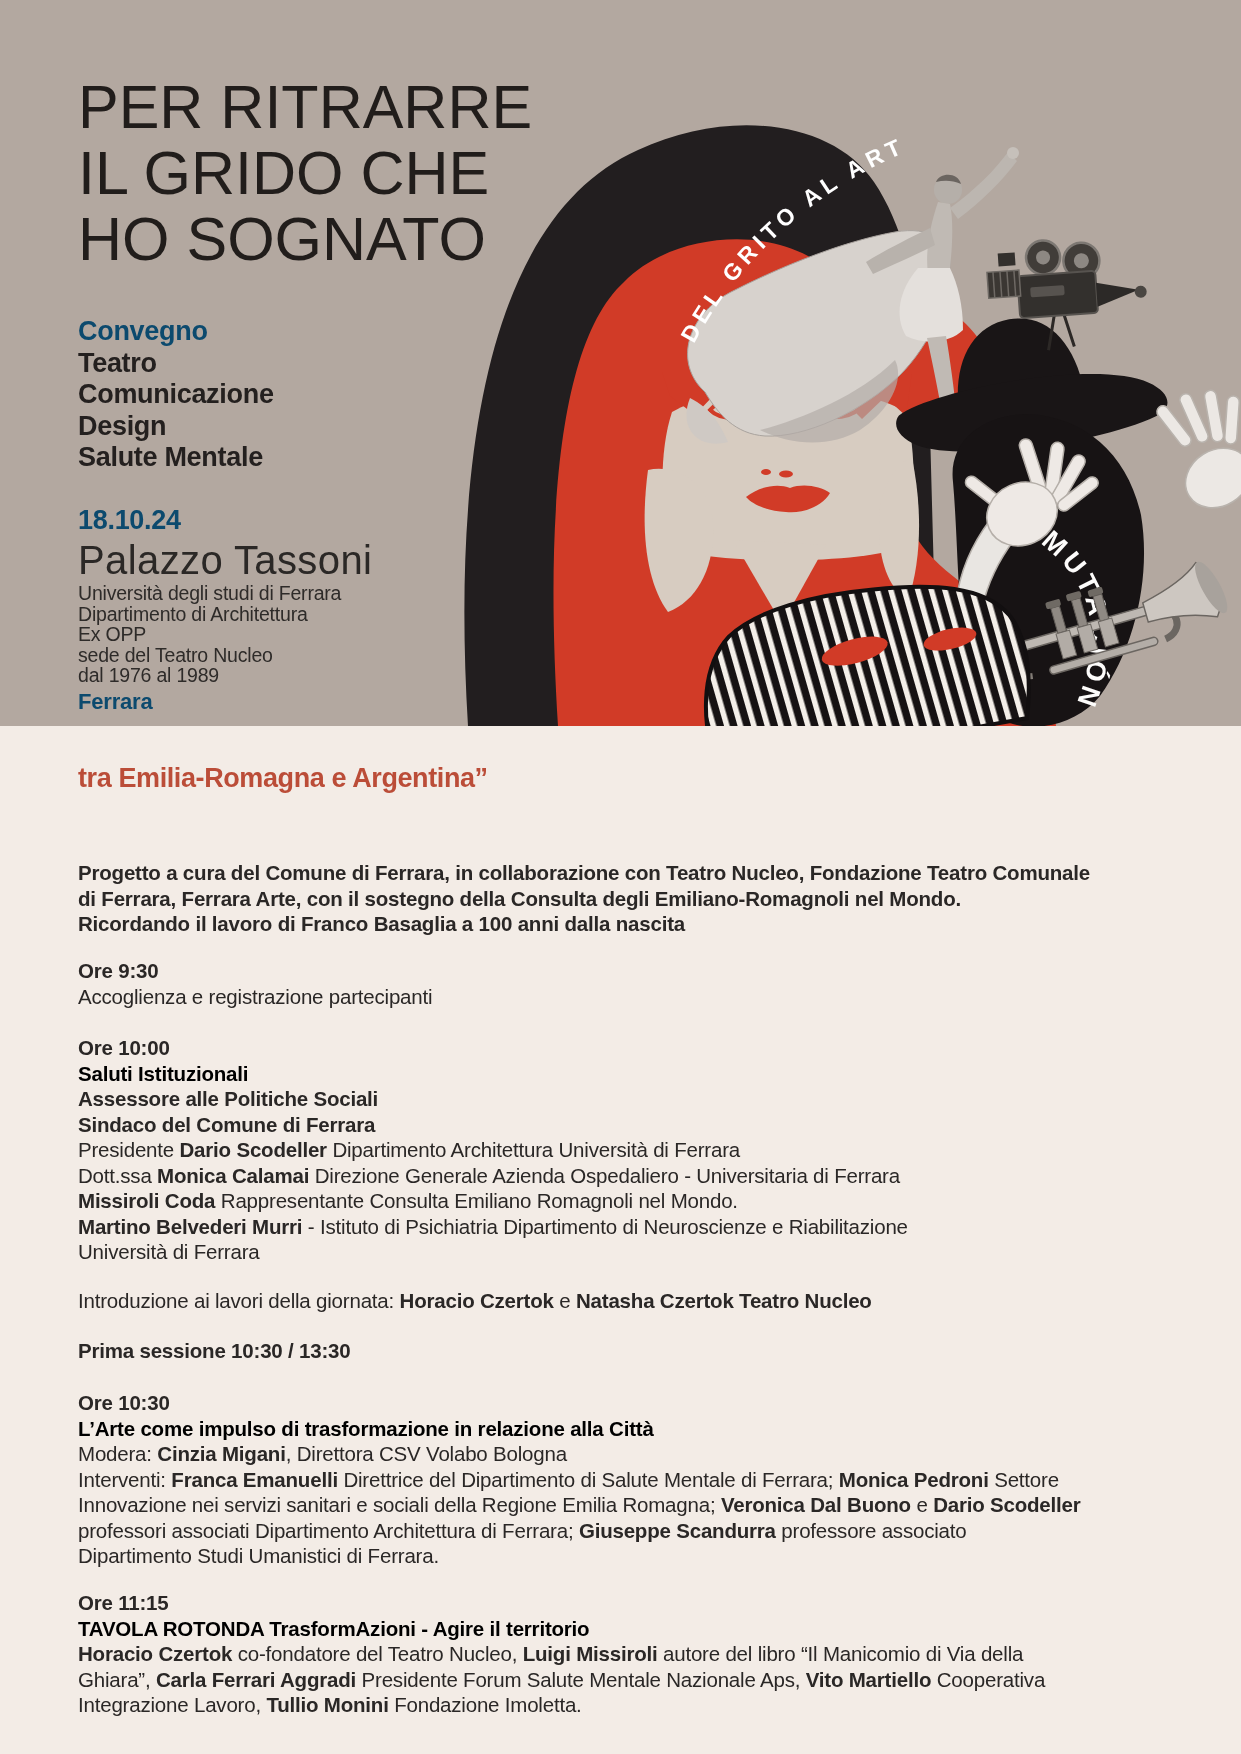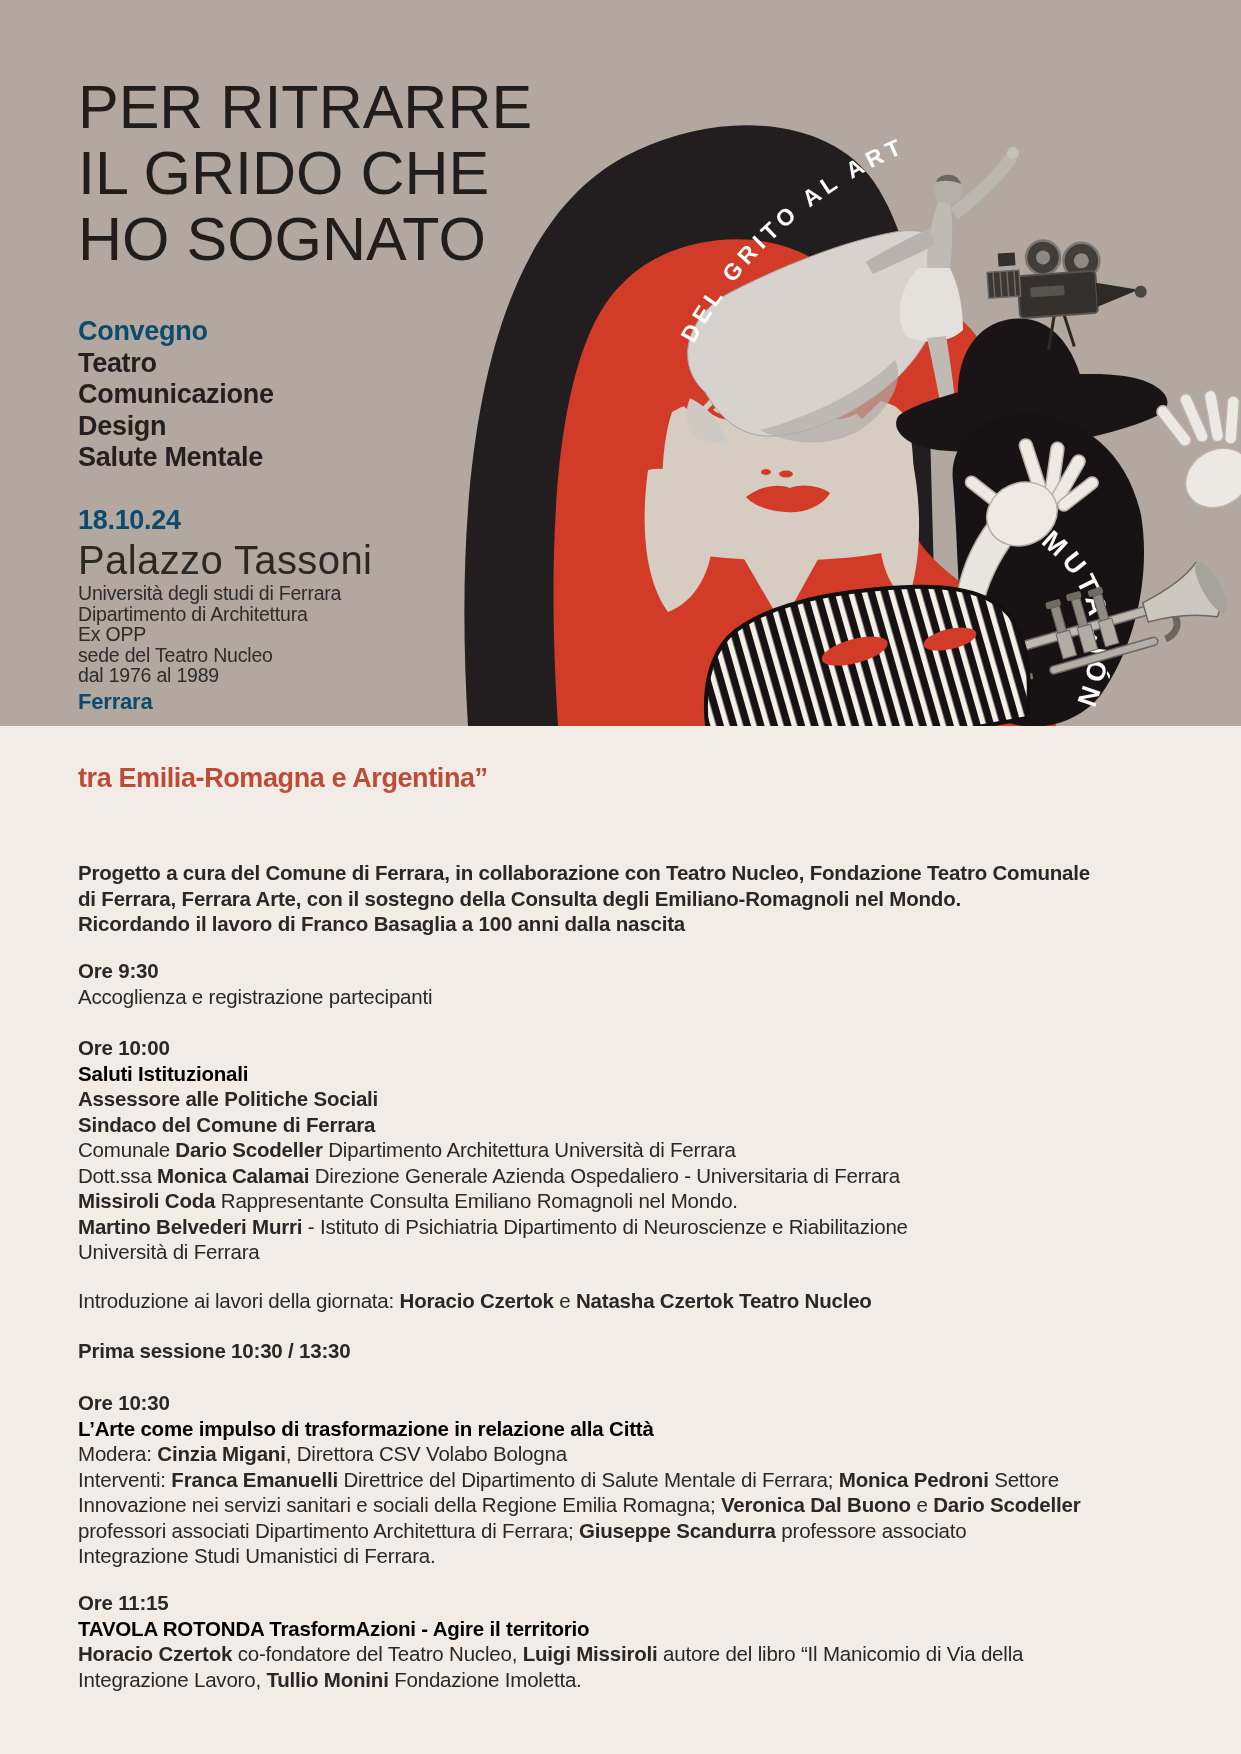--- a/index.html
+++ b/index.html
@@ -215,39 +215,40 @@
   </div>
 <div class="block pos-b1">
     <div class="pline"><span class="b">Ore 9:30</span></div>
     <div class="pline"><span>Accoglienza e registrazione partecipanti</span></div>
   </div>
 <div class="block pos-b2">
     <div class="pline"><span class="b">Ore 10:00</span></div>
     <div class="pline"><span class="b r">Saluti Istituzionali</span></div>
     <div class="pline"><span class="b">Assessore alle Politiche Sociali</span></div>
     <div class="pline"><span class="b">Sindaco del Comune di Ferrara</span></div>
-    <div class="pline"><span>Comunale </span><span class="b">Dario Scodeller</span><span> Dipartimento Architettura Università di Ferrara</span></div>
+    <div class="pline"><span>Presidente </span><span class="b">Dario Scodeller</span><span> Dipartimento Architettura Università di Ferrara</span></div>
     <div class="pline"><span>Dott.ssa </span><span class="b">Monica Calamai</span><span> Direzione Generale Azienda Ospedaliero - Universitaria di Ferrara</span></div>
     <div class="pline"><span class="b">Missiroli Coda</span><span> Rappresentante Consulta Emiliano Romagnoli nel Mondo.</span></div>
     <div class="pline"><span class="b">Martino Belvederi Murri</span><span> - Istituto di Psichiatria Dipartimento di Neuroscienze e Riabilitazione</span></div>
     <div class="pline"><span>Università di Ferrara</span></div>
   </div>
 <div class="block pos-b3">
     <div class="pline"><span>Introduzione ai lavori della giornata: </span><span class="b">Horacio Czertok</span><span> e </span><span class="b">Natasha Czertok Teatro Nucleo</span></div>
   </div>
 <div class="block pos-b4">
     <div class="pline"><span class="b">Prima sessione 10:30 / 13:30</span></div>
   </div>
 <div class="block pos-b5">
     <div class="pline"><span class="b">Ore 10:30</span></div>
     <div class="pline"><span class="b r">L’Arte come impulso di trasformazione in relazione alla Città</span></div>
     <div class="pline"><span>Modera: </span><span class="b">Cinzia Migani</span><span>, Direttora CSV Volabo Bologna</span></div>
     <div class="pline"><span>Interventi: </span><span class="b">Franca Emanuelli</span><span> Direttrice del Dipartimento di Salute Mentale di Ferrara; </span><span class="b">Monica Pedroni</span><span>  Settore</span></div>
     <div class="pline"><span>Innovazione nei servizi sanitari e sociali della Regione Emilia Romagna; </span><span class="b">Veronica Dal Buono</span><span> e </span><span class="b">Dario Scodeller</span></div>
     <div class="pline"><span>professori associati Dipartimento Architettura di Ferrara; </span><span class="b">Giuseppe Scandurra</span><span> professore associato</span></div>
-    <div class="pline"><span>Integrazione Studi Umanistici di Ferrara.</span></div>
+    <div class="pline"><span>Dipartimento Studi Umanistici di Ferrara.</span></div>
   </div>
 <div class="block pos-b6">
     <div class="pline"><span class="b">Ore 11:15</span></div>
     <div class="pline"><span class="b r">TAVOLA ROTONDA TrasformAzioni - Agire il territorio</span></div>
     <div class="pline"><span class="b">Horacio Czertok</span><span> co-fondatore del Teatro Nucleo, </span><span class="b">Luigi Missiroli</span><span> autore del libro “Il Manicomio di Via della</span></div>
+    <div class="pline"><span>Ghiara”, </span><span class="b">Carla Ferrari Aggradi</span><span> Presidente Forum Salute Mentale Nazionale Aps, </span><span class="b">Vito Martiello</span><span> Cooperativa</span></div>
     <div class="pline"><span>Integrazione Lavoro, </span><span class="b">Tullio Monini</span><span> Fondazione Imoletta.</span></div>
   </div>
 
 </body></html>

